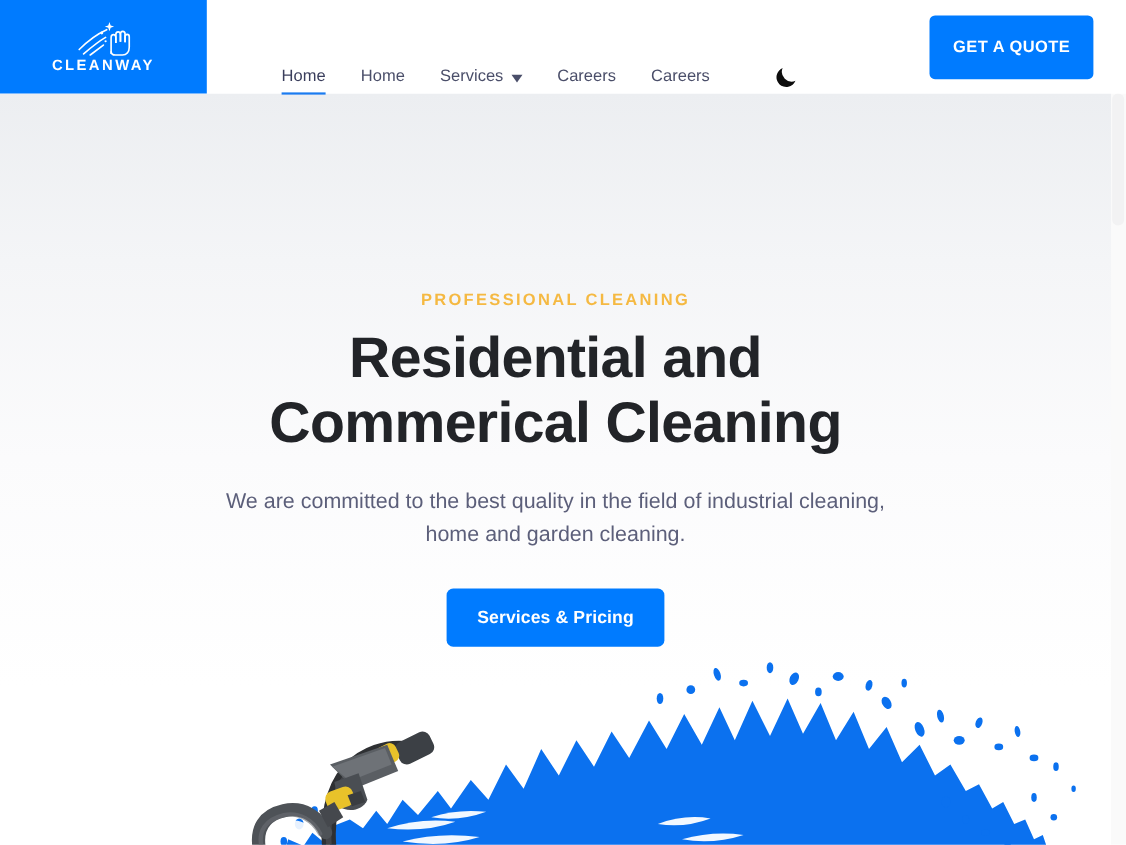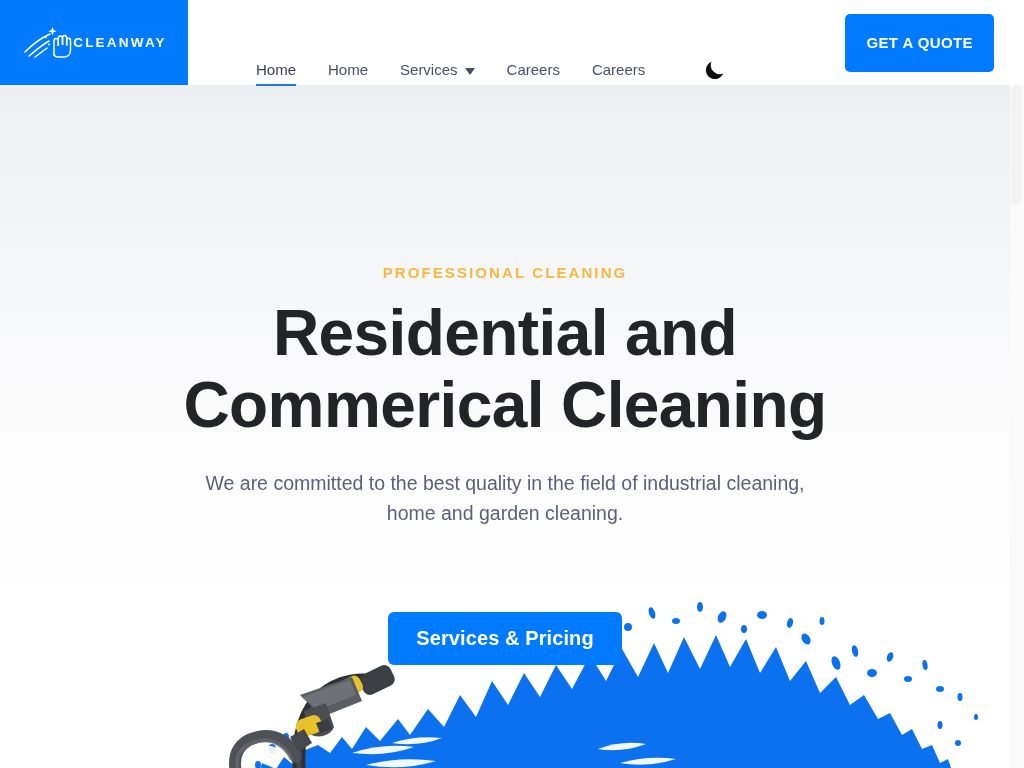--- a/index.html
+++ b/index.html
@@ -26,21 +26,21 @@
     display: flex;
     align-items: stretch;
     z-index: 20;
   }
 
   .logo-block {
     width: 188px;
     height: 85px;
     background: #007bff;
     display: flex;
-    flex-direction: row;
+    flex-direction: column;
     align-items: center;
     justify-content: center;
     flex: 0 0 188px;
     cursor: pointer;
   }
 
   .logo-mark {
     width: 52px;
     height: 34px;
     display: block;
@@ -158,45 +158,45 @@
   .eyebrow {
     color: #f5b942;
     font-size: 15px;
     font-weight: bold;
     letter-spacing: 2.1px;
     margin-bottom: 12px;
   }
 
   .hero-title {
     color: #222428;
-    font-size: 64px;
+    font-size: 52px;
     font-weight: bold;
     line-height: 1.13;
     letter-spacing: -0.6px;
     max-width: 700px;
     margin: 16px auto;
   }
 
   .hero-sub {
     color: #5c5f7a;
     font-size: 19.5px;
     line-height: 1.55;
     max-width: 650px;
     margin: 26px auto 16px;
   }
 
   .hero-cta {
     display: inline-block;
-    margin-top: 68px;
+    margin-top: 18px;
     background: #007bff;
     color: #fff;
     border: none;
     border-radius: 6px;
     font-family: "Liberation Sans", sans-serif;
-    font-size: 20px;
+    font-size: 16px;
     font-weight: bold;
     padding: 0 28px;
     height: 53px;
     line-height: 53px;
     cursor: pointer;
     letter-spacing: 0.1px;
   }
 
   
   .hero-art {

